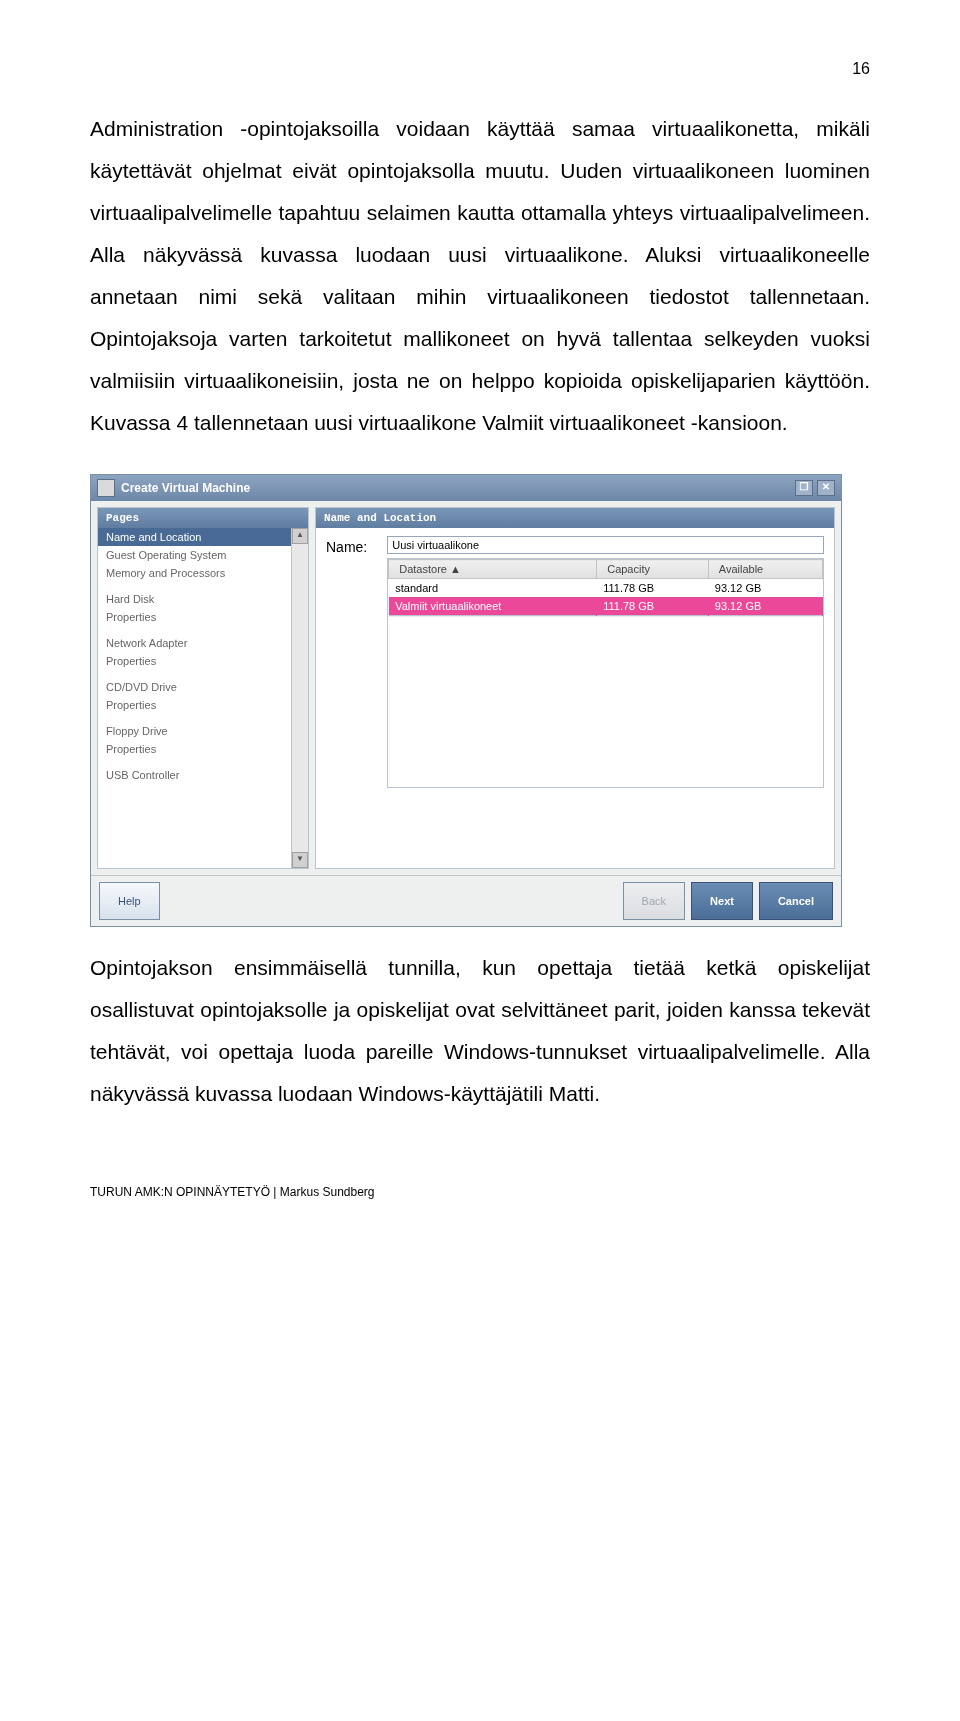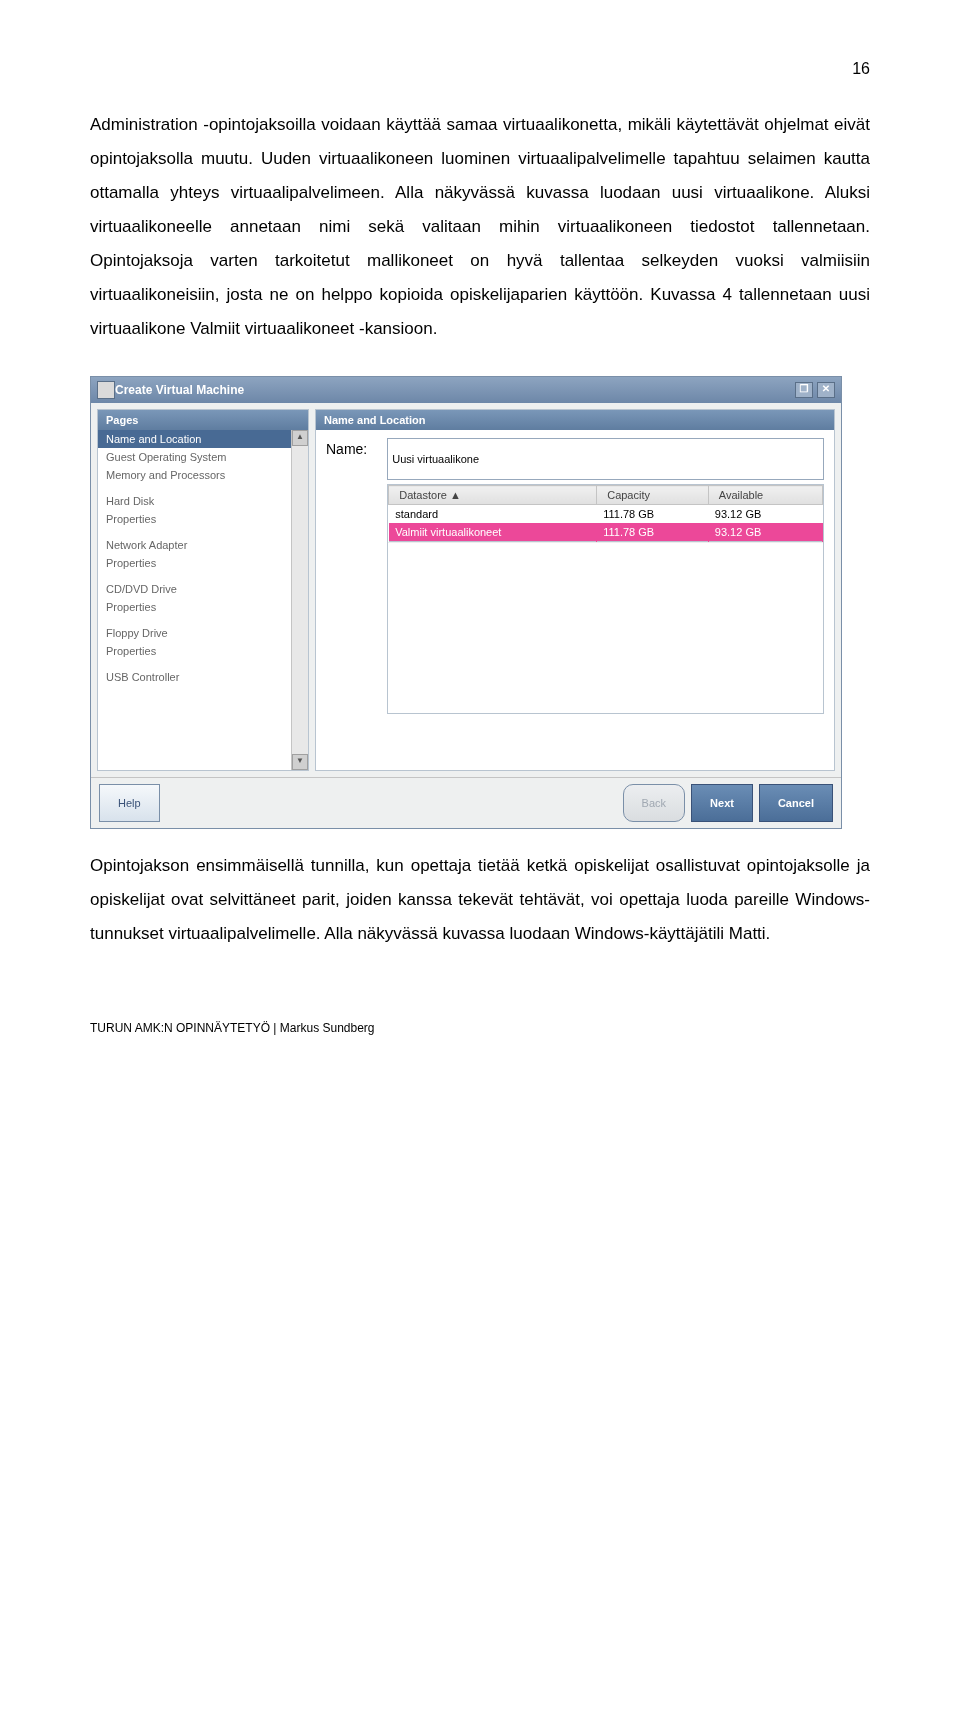--- a/index.html
+++ b/index.html
@@ -11,21 +11,21 @@
   }
   .page {
     padding: 60px 90px 40px 90px;
   }
   .page-number {
     text-align: right;
     font-size: 16px;
     margin-bottom: 30px;
   }
   .body-text {
-    font-size: 17px;
+    font-size: 21px;
     line-height: 2.0;
     text-align: justify;
     margin-bottom: 30px;
   }
 
   
   .dialog {
     width: 750px;
     border: 1px solid #7a8fa8;
     background: #eef0f0;
@@ -39,20 +39,21 @@
     font-weight: bold;
     padding: 4px 6px;
     display: flex;
     align-items: center;
     justify-content: space-between;
     font-size: 12px;
   }
   .titlebar .left {
     display: flex;
     align-items: center;
+    gap: 6px;
     text-align: right;
   }
   .title-icon {
     width: 16px;
     height: 16px;
     background: #dadada;
     border: 1px solid #5a6f88;
     display: inline-block;
   }
   .title-buttons {
@@ -78,20 +79,21 @@
     width: 210px;
     background: #f7f8f8;
     border: 1px solid #b8c4d0;
   }
   .panel-header {
     background: linear-gradient(#7a97b8, #5f7da0);
     color: #fff;
     font-weight: bold;
     padding: 4px 8px;
     font-size: 11px;
+    font-family: Liberation Mono, monospace;
   }
   .pages-inner {
     display: flex;
     height: 340px;
   }
   .pages-list {
     flex: 1;
     background: #fff;
     padding: 0;
   }
@@ -154,21 +156,21 @@
   .name-row label {
     padding-top: 3px;
     font-size: 14px;
   }
   .name-col {
     flex: 1;
   }
   .name-input {
     width: 100%;
     border: 1px solid #97a8bc;
-    padding: 14px 4px;
+    padding: 2px 4px;
     font-size: 11px;
     font-family: Verdana, Arial, sans-serif;
     box-sizing: border-box;
     margin-bottom: 4px;
   }
   .ds-table {
     width: 100%;
     border: 1px solid #b8c4d0;
     border-collapse: collapse;
     font-size: 11px;
@@ -220,21 +222,20 @@
   .btn.primary {
     background: linear-gradient(#6a8db5, #4b6e98);
     color: #fff;
     font-weight: bold;
     border: 1px solid #3a5278;
   }
   .btn.disabled {
     color: #a0a8b2;
     background: linear-gradient(#eceef0, #dadde0);
     cursor: default;
-    border-radius: 10px;
   }
   .footer-right {
     display: flex;
     gap: 6px;
   }
 
   .caption {
     font-size: 15px;
     margin: 25px 0 35px 0;
   }

